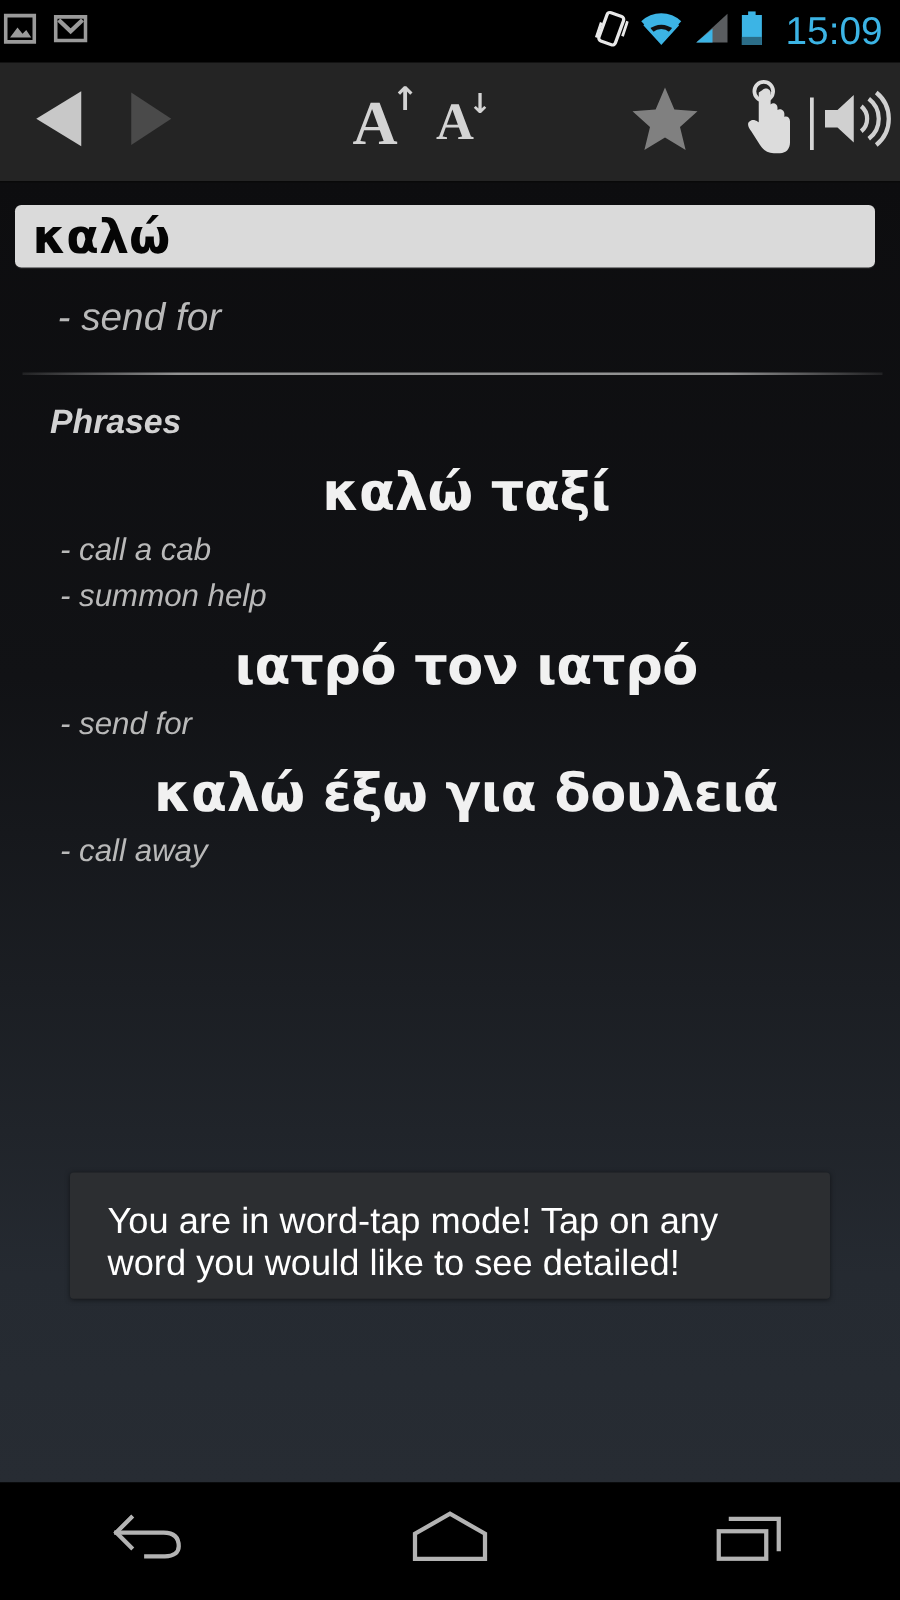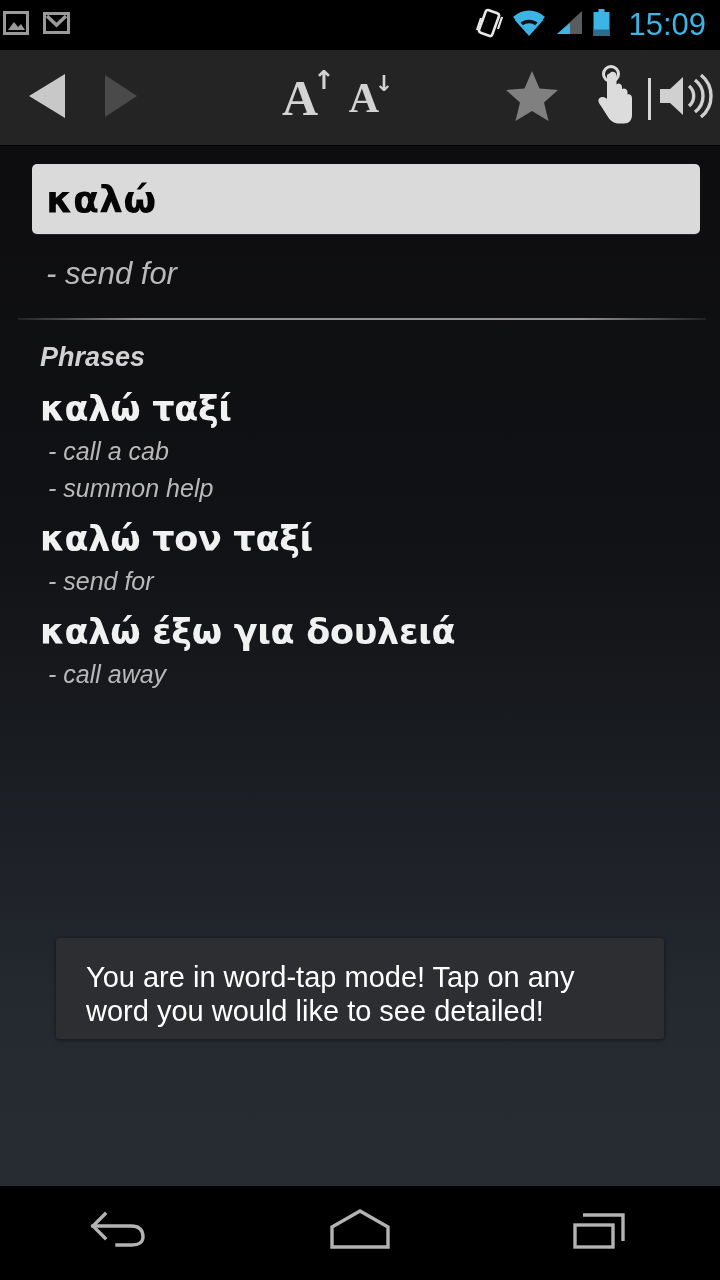--- a/index.html
+++ b/index.html
@@ -104,24 +104,24 @@
   .content {
     position: absolute;
     top: 146px; left: 0;
     width: 720px;
     height: 1040px;
     background: linear-gradient(to bottom, #0d0d0f 0%, #111215 38%, #1b1e23 62%, #252a31 84%, #272c33 100%);
     overflow: hidden;
   }
 
   .headword-box {
-    margin: 18px 20px 0 32px;
+    margin: 18px 20px 0 12px;
     background: #dadada;
     border-radius: 5px;
-    height: 70px;
+    height: 50px;
     display: flex;
     align-items: center;
     padding: 0 14px;
     box-sizing: border-box;
     box-shadow: 0 1px 0 rgba(255,255,255,0.10);
   }
   .headword-text {
     color: #050505;
     font-size: 38px;
     font-weight: 700;
@@ -151,25 +151,26 @@
     color: #d2d2d2;
     font-size: 27px;
     font-weight: 700;
     font-style: italic;
     margin: 22px 0 0 40px;
     font-family: "Liberation Sans", sans-serif;
   }
 
   .phrase-term {
     color: #f1f1f1;
-    font-size: 35px;
+    font-size: 42px;
     font-weight: 700;
     margin: 16px 14px 0 40px;
     font-family: "DejaVu Sans", sans-serif;
     letter-spacing: -0.3px;
+    text-align: center;
   }
   .phrase-def {
     color: #b9b9b9;
     font-size: 25px;
     font-style: italic;
     font-weight: 400;
     margin: 8px 0 0 48px;
     font-family: "Liberation Sans", sans-serif;
   }
 
@@ -337,21 +338,21 @@
 
   <div class="section-divider"></div>
 
   <div class="section-title">Phrases</div>
 
   <div class="phrase-term">καλώ ταξί</div>
   <div class="phrase-def">- call a cab</div>
 
   <div class="phrase-def">- summon help</div>
 
-  <div class="phrase-term">καλώ τον ταξί</div>
+  <div class="phrase-term">ιατρό τον ιατρό</div>
   <div class="phrase-def">- send for</div>
 
   <div class="phrase-term">καλώ έξω για δουλειά</div>
   <div class="phrase-def">- call away</div>
 </div>
 
 <div class="toast">
   <div class="toast-text">You are in word-tap mode! Tap on any word you would like to see detailed!</div>
 </div>
 

